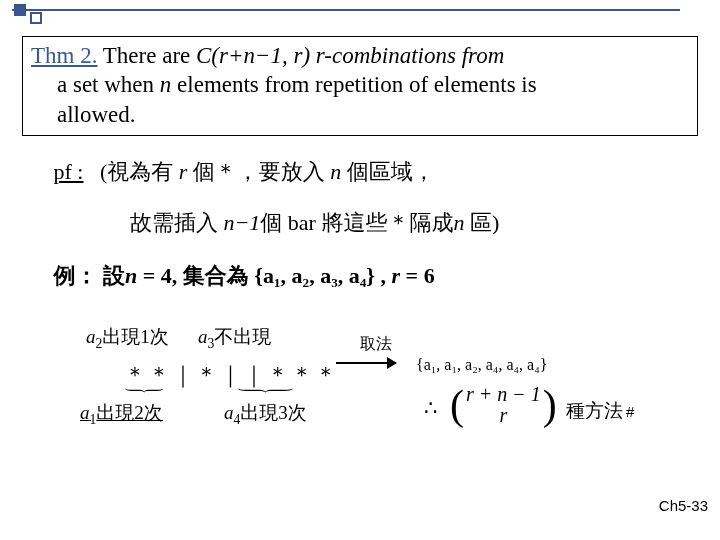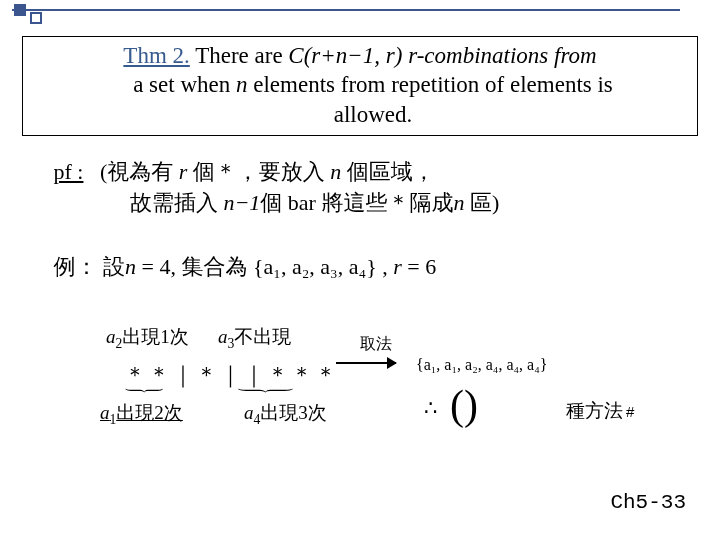--- a/index.html
+++ b/index.html
@@ -39,47 +39,46 @@
   .thm-box {
     position: absolute;
     top: 36px;
     left: 22px;
     right: 22px;
     border: 1px solid #000;
     padding: 4px 8px 6px 8px;
     box-sizing: border-box;
     font-size: 23px;
     line-height: 1.28;
-    text-align: center;
   }
   .thm-box .head { color: #375a8f; text-decoration: underline; }
   .ital { font-style: italic; font-family: "Times New Roman", serif; }
 
   .body-area {
     position: absolute;
     top: 156px;
     left: 22px;
     right: 22px;
     font-size: 22px;
     line-height: 1.42;
   }
   .pf-label { text-decoration: underline; }
-  .indent { padding-left: 136px; }
-  .ex-row { margin-top: 33px; }
+  .indent { padding-left: 136px; margin-top: 20px; }
+  .ex-row { margin-top: 22px; font-weight: bold; }
   .set-math { font-family: 'Times New Roman', serif; }
   .sub { font-size: 0.72em; vertical-align: sub; line-height: 0; }
 
   .diagram {
     position: absolute;
     top: 324px;
     left: 80px;
     width: 560px;
     font-size: 20px;
   }
-  .small-note { font-size: 19px; margin-left: 20px; }
+  .small-note { font-size: 19px; }
   .seq {
     font-family: "Times New Roman", serif;
     font-size: 22px;
     letter-spacing: 2px;
     position: absolute;
     top: 36px;
     left: 44px;
   }
   .brace {
     position: absolute;
@@ -142,24 +141,24 @@
   .ways {
     position: absolute;
     top: 74px;
     left: 486px;
     font-size: 19px;
   }
   .hash { font-family: Arial, sans-serif; font-size: 15px; margin-left: 3px; }
 
   .page-num {
     position: absolute;
-    right: 34px;
+    right: 12px;
     bottom: 26px;
-    font-size: 21px;
-    font-family: Liberation Mono, monospace;
+    font-size: 15px;
+    font-family: Liberation Sans, sans-serif;
   }
 </style>
 </head>
 <body>
 
 <div class="deco-top">
   <div class="deco-line"></div>
   <div class="sq filled" style="left:14px; top:4px;"></div>
   <div class="sq outline" style="left:30px; top:12px;"></div>
 </div>
@@ -217,20 +216,24 @@
   </div>
 
   <div class="taking">取法</div>
   <div class="arrow"></div>
 
   <div class="result-set set-math">{a₁, a₁, a₂, a₄, a₄, a₄}</div>
 
   <div class="therefore">∴</div>
   <div class="binom-wrap">
     <span class="paren">(</span>
+    <span class="binom-inner">
+      <span>r + n − 1</span>
+      <span>r</span>
+    </span>
     <span class="paren">)</span>
   </div>
   <div class="ways">
     <span>種方法</span><span class="hash">#</span>
   </div>
 </div>
 
 <div class="page-num">Ch5-33</div>
 
 </body></html>

